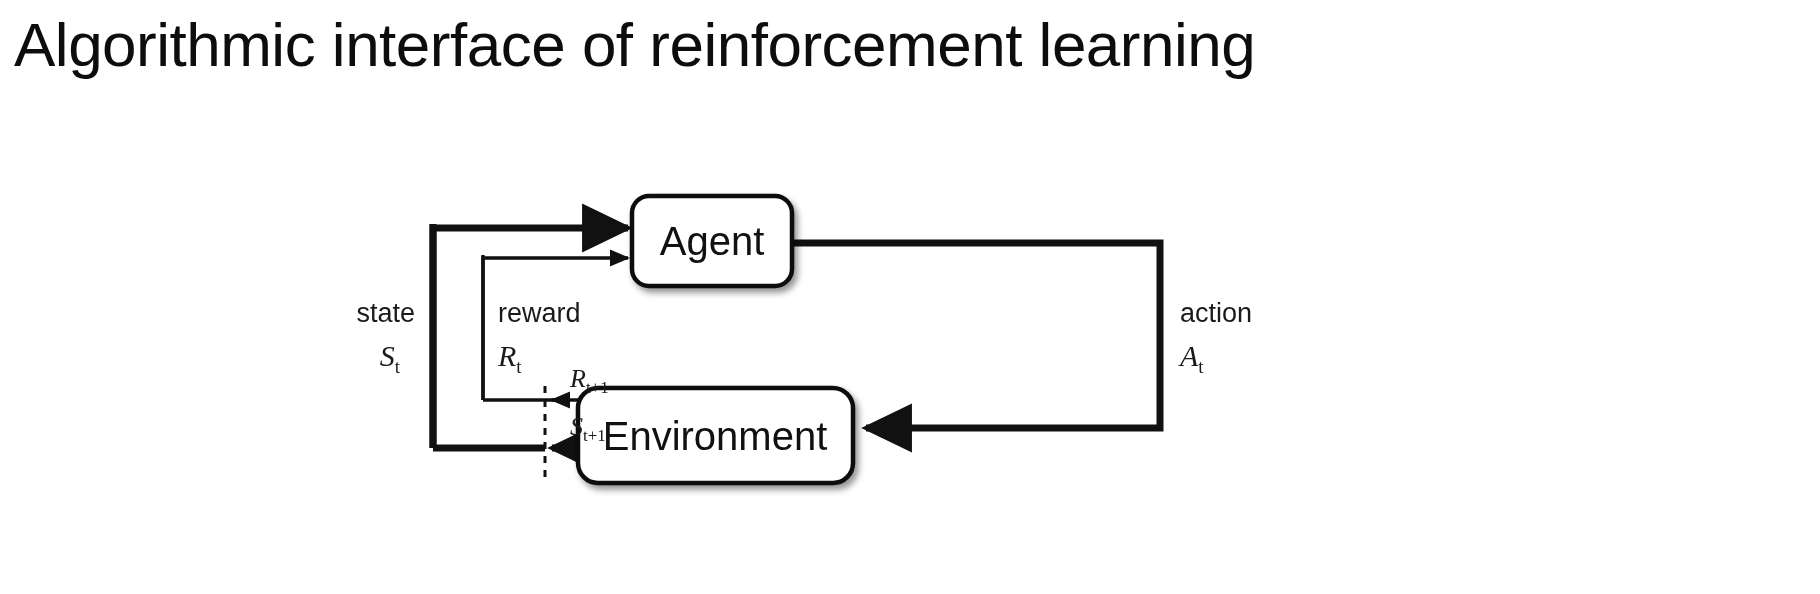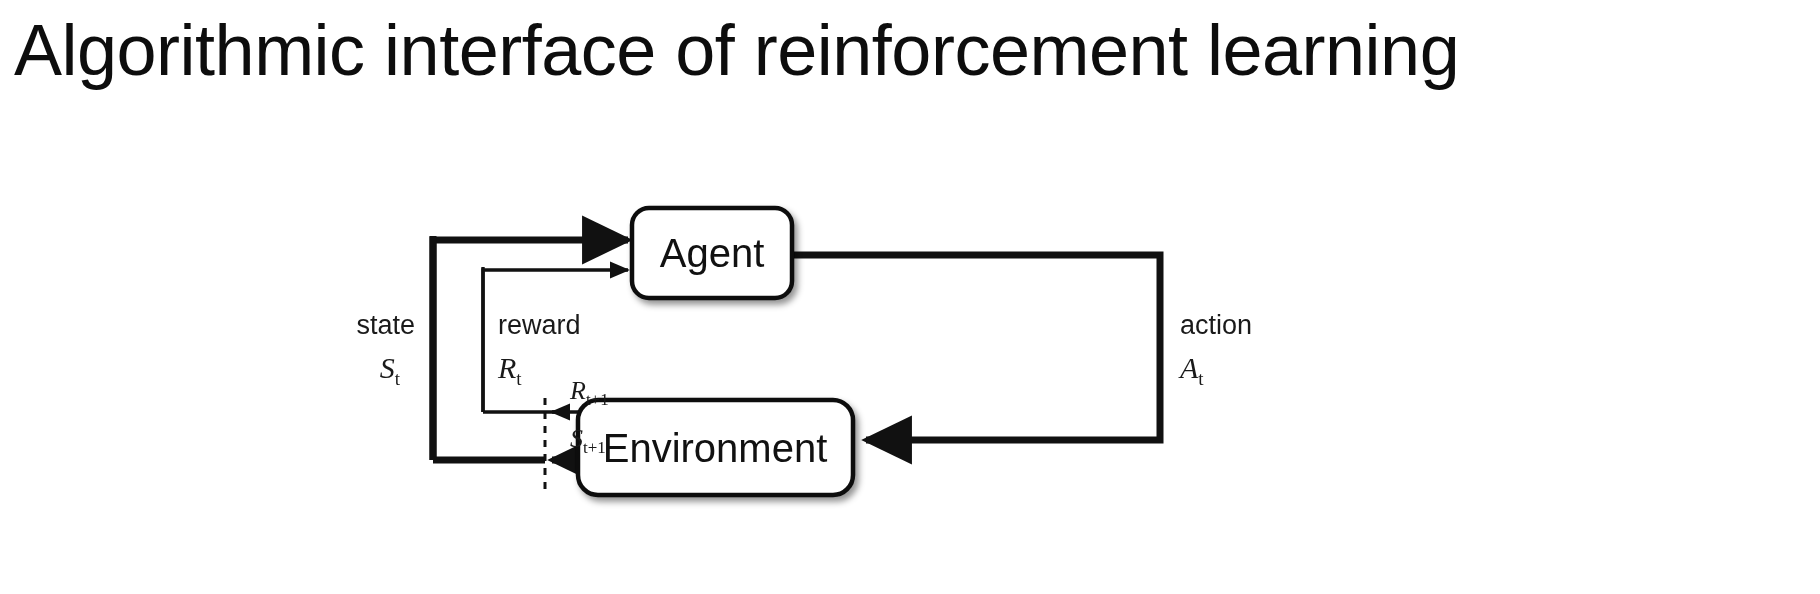--- a/index.html
+++ b/index.html
@@ -23,33 +23,33 @@
     background: #ffffff;
   }
 
   
   .slide-title {
     position: absolute;
     left: 14px;
     top: 8px;
     width: 1800px;
     font-family: "Liberation Sans", sans-serif;
-    font-size: 72px;
+    font-size: 62px;
     font-weight: 400;
     line-height: 1.18;
     letter-spacing: -0.5px;
     color: #0d0d0d;
     white-space: nowrap;
   }
 
   
   .figure {
     position: absolute;
     left: 0px;
-    top: 150px;
+    top: 138px;
     width: 1580px;
     height: 430px;
   }
   .figure svg {
     display: block;
   }
 
   .dg-box-label {
     font-family: "Liberation Sans", sans-serif;
     font-size: 40px;

